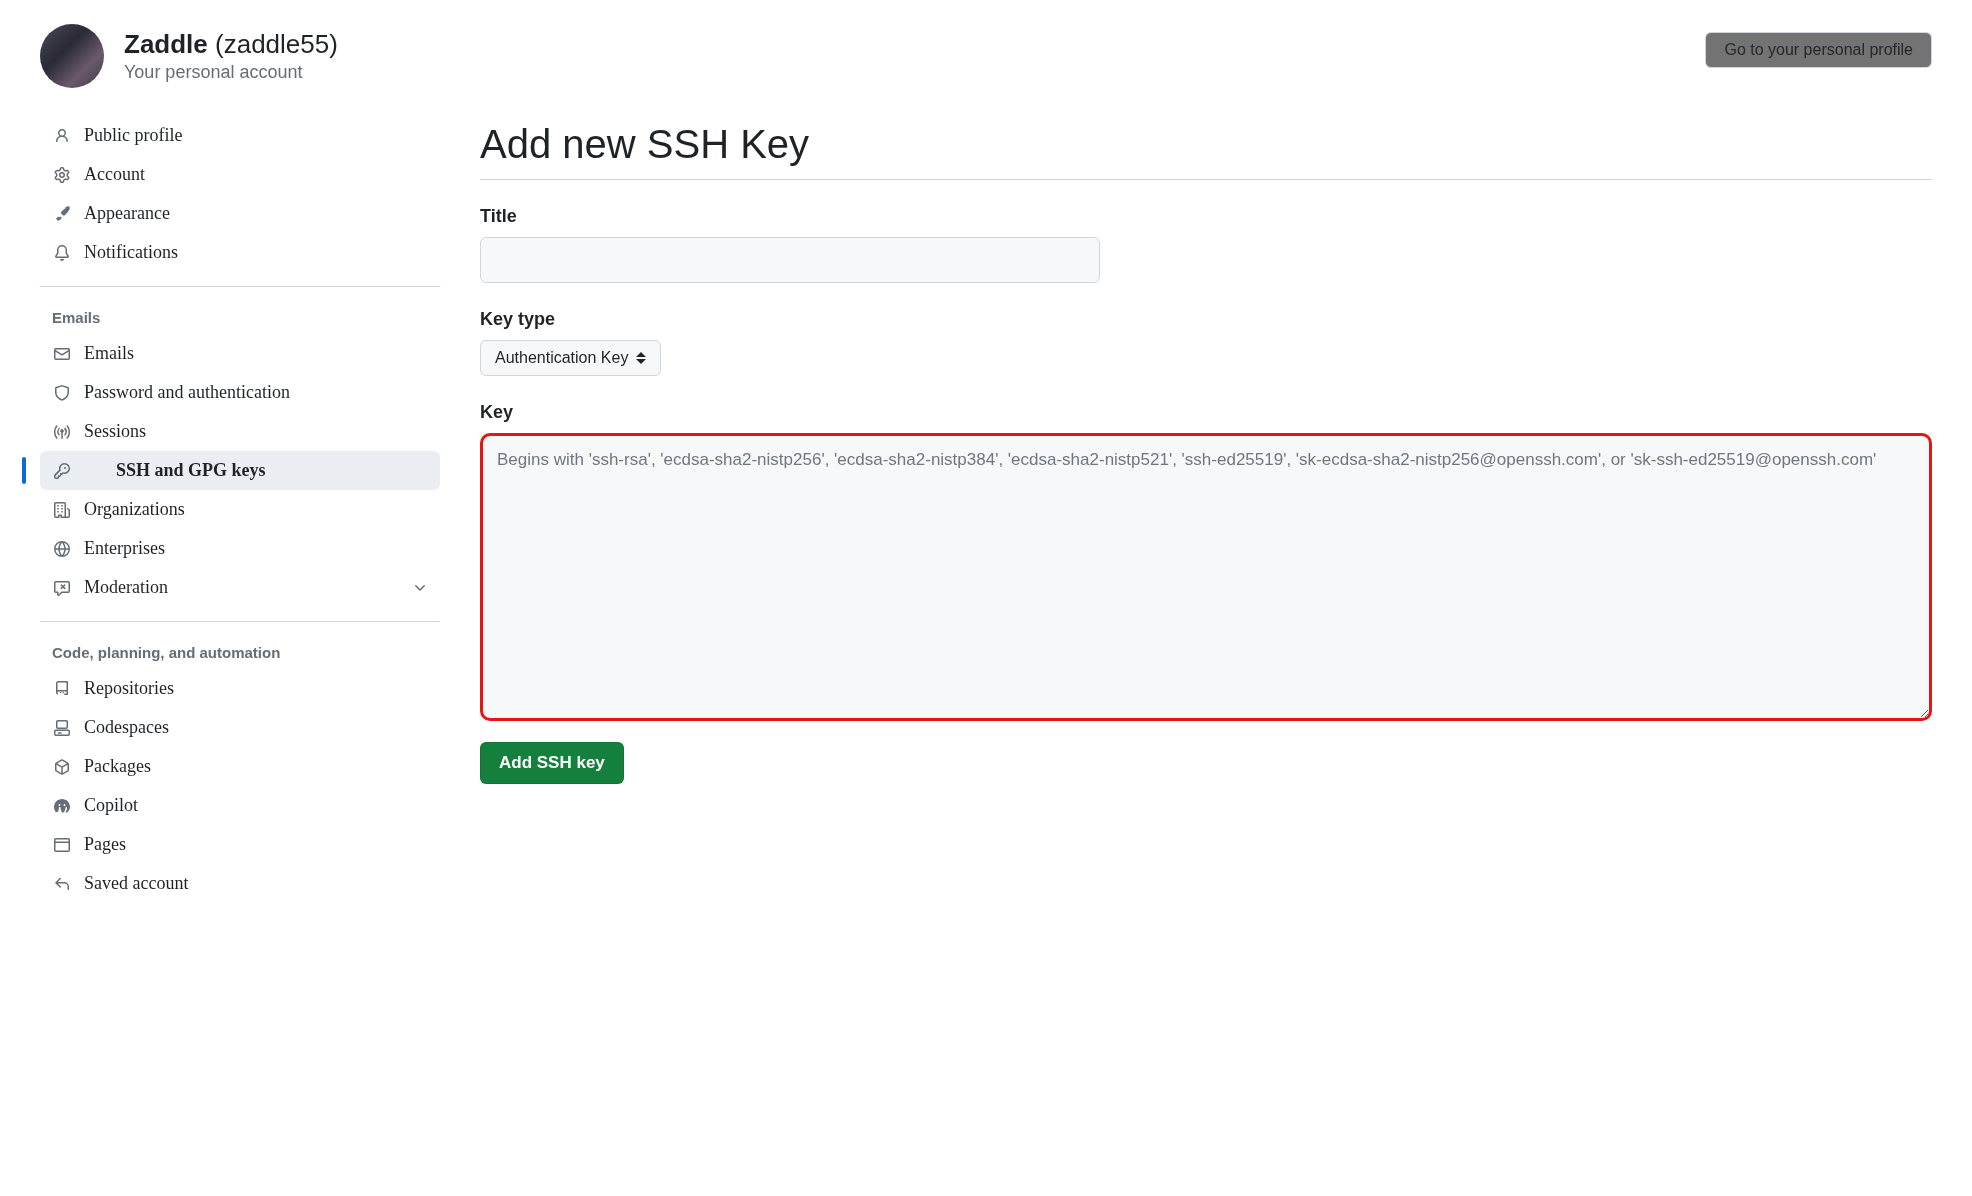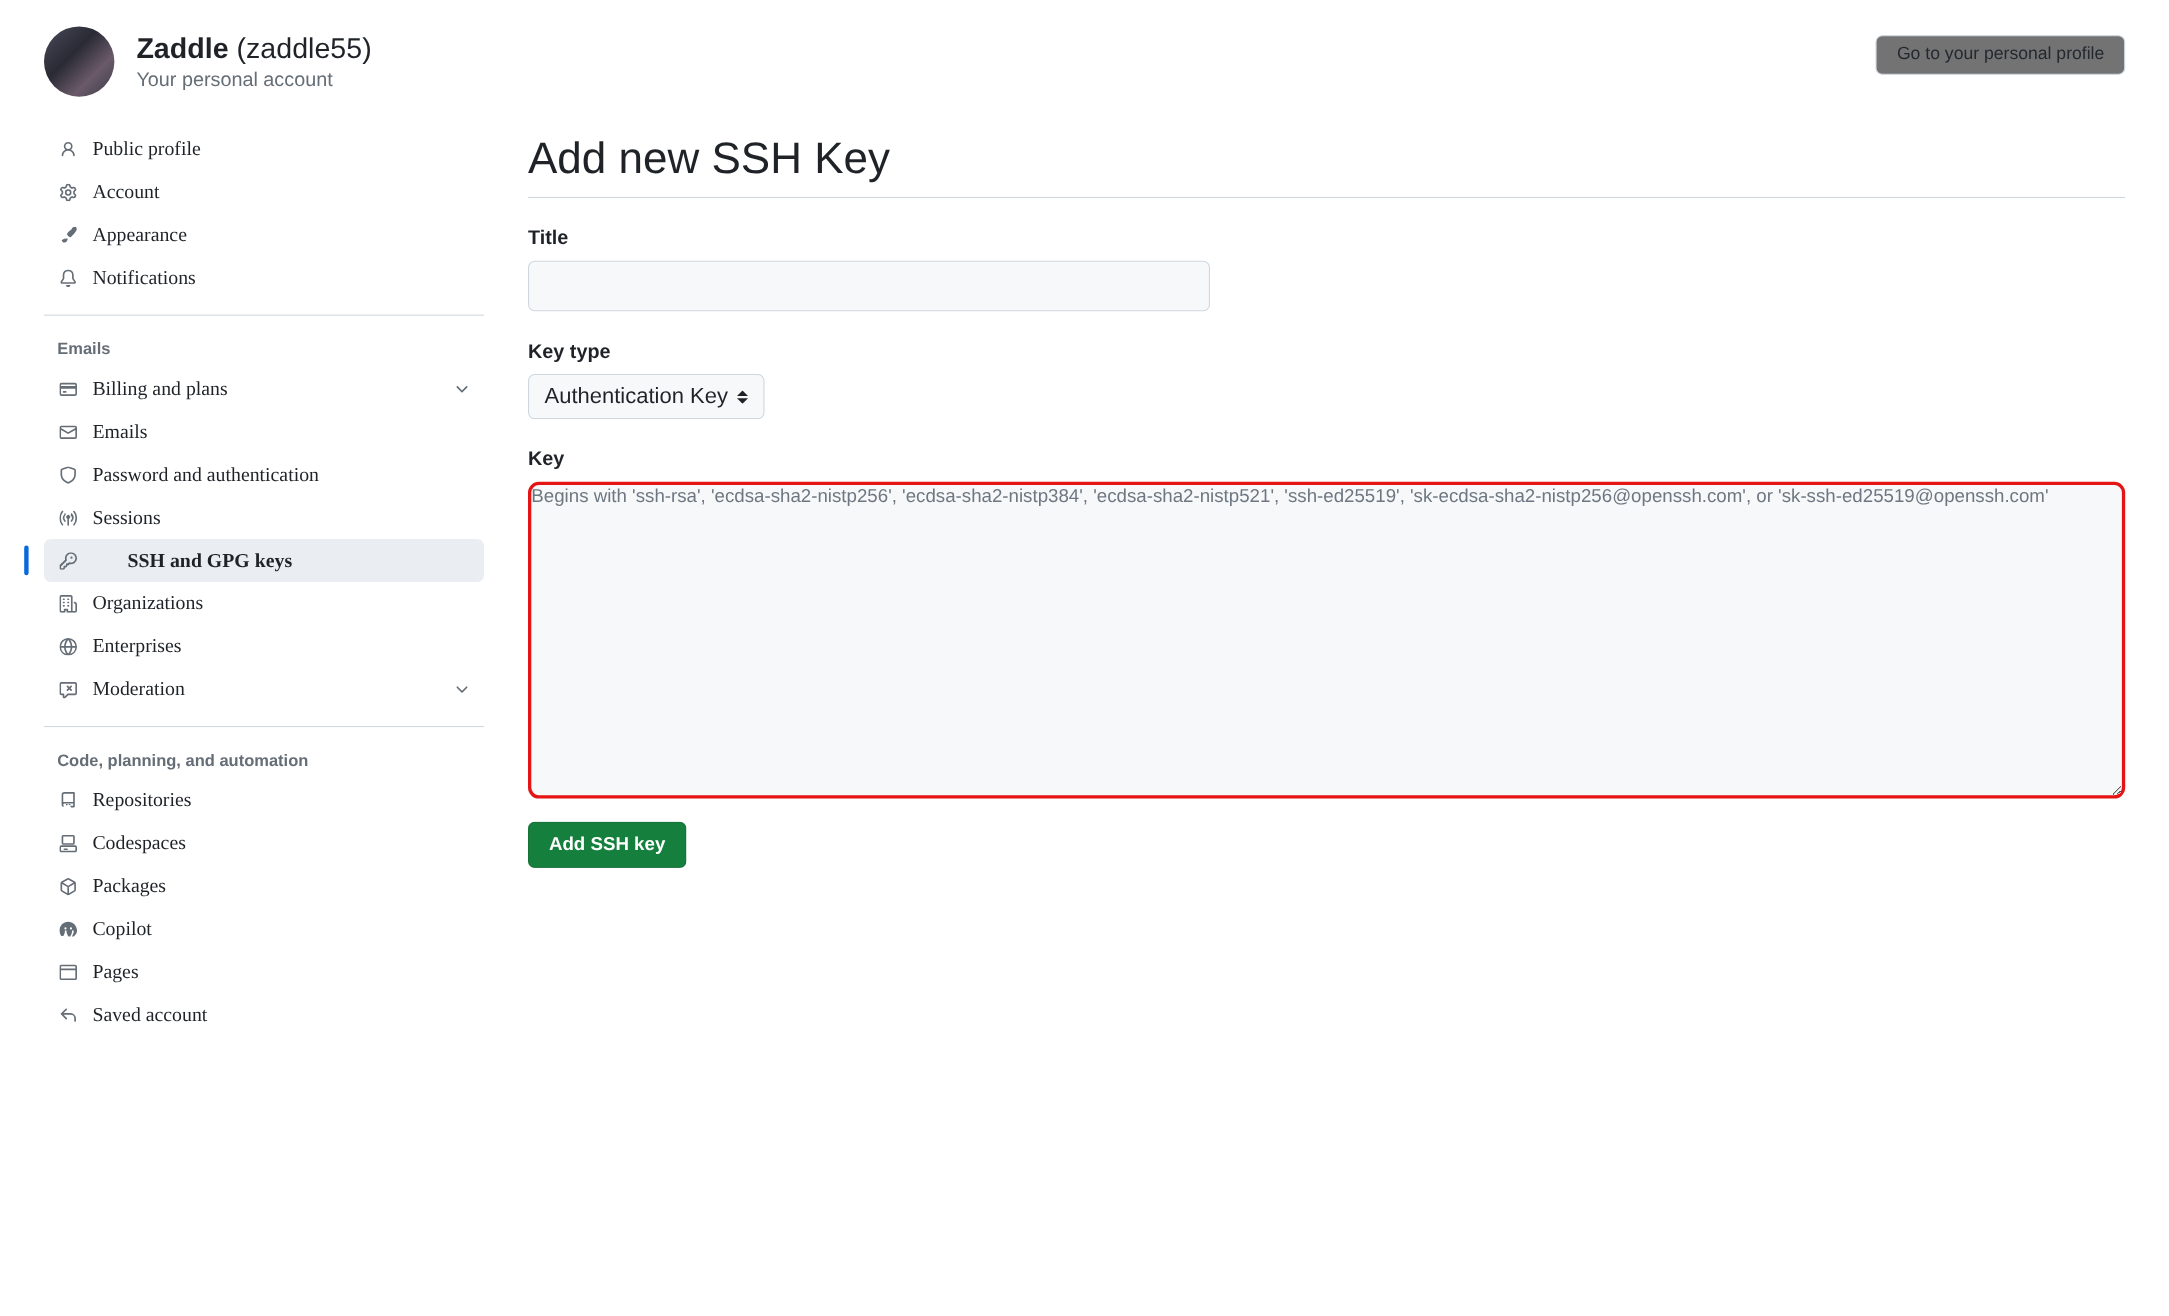--- a/index.html
+++ b/index.html
@@ -110,30 +110,31 @@
   }
   .form-group { margin-bottom: 26px; }
   .select-wrap {
     display: inline-flex;
     align-items: center;
     gap: 8px;
     border: 1px solid #d0d7de;
     border-radius: 6px;
     background: #f6f8fa;
     padding: 8px 14px;
-    font-size: 20px;
+    font-size: 16px;
     cursor: pointer;
   }
   .select-caret {
     display: inline-flex; flex-direction: column; line-height: 0;
   }
   .select-caret svg { width: 10px; height: 6px; }
   .textarea-input {
     width: 100%;
     height: 288px;
+    padding: 14px;
     border: 3px solid #e61515;
     border-radius: 10px;
     background: #f6f8fa;
     font-size: 17px;
     font-family: inherit;
     color: #1f2328;
     resize: both;
   }
   .textarea-input::placeholder { color: #6e7781; }
   .btn-primary {
@@ -203,33 +204,20 @@
         <span class="label">Notifications</span>
       </li>
     </ul>
 
     <div class="nav-divider"></div>
     <div class="nav-group-title">Emails</div>
     <ul class="nav-list">
       <li class="nav-item">
         <span class="icon">
             <svg viewBox="0 0 16 16" width="16" height="16">
-              <path d="M0 4a2 2 0 0 1 2-2h12a2 2 0 0 1 2 2v8a2 2 0 0 1-2 2H2a2 2 0 0 1-2-2Zm1.5 1h13V4a.5.5 0 0 0-.5-.5H2a.5.5 0 0 0-.5.5Zm13 2.5h-13V12a.5.5 0 0 0 .5.5h12a.5.5 0 0 0 .5-.5ZM3 10.25a.75.75 0 0 1 .75-.75h2a.75.75 0 0 1 0 1.5h-2A.75.75 0 0 1 3 10.25Z"></path>
-            </svg>
-          </span>
-        <span class="label">Billing and plans</span>
-        <span class="caret">
-            <svg viewBox="0 0 16 16" width="16" height="16">
-              <path d="M12.78 5.22a.749.749 0 0 1 0 1.06l-4.25 4.25a.749.749 0 0 1-1.06 0L3.22 6.28a.749.749 0 1 1 1.06-1.06L8 8.939l3.72-3.719a.749.749 0 0 1 1.06 0Z"></path>
-            </svg>
-          </span>
-      </li>
-      <li class="nav-item">
-        <span class="icon">
-            <svg viewBox="0 0 16 16" width="16" height="16">
               <path d="M1.75 2h12.5c.966 0 1.75.784 1.75 1.75v8.5A1.75 1.75 0 0 1 14.25 14H1.75A1.75 1.75 0 0 1 0 12.25v-8.5C0 2.784.784 2 1.75 2ZM1.5 12.251c0 .138.112.25.25.25h12.5a.25.25 0 0 0 .25-.25V5.809L8.38 9.397a.75.75 0 0 1-.76 0L1.5 5.809v6.442Zm13-8.181v-.32a.25.25 0 0 0-.25-.25H1.75a.25.25 0 0 0-.25.25v.32L8 7.88Z"></path>
             </svg>
           </span>
         <span class="label">Emails</span>
       </li>
       <li class="nav-item">
         <span class="icon">
             <svg viewBox="0 0 16 16" width="16" height="16">
               <path d="M7.467.133a1.748 1.748 0 0 1 1.066 0l5.25 1.68A1.75 1.75 0 0 1 15 3.48V7c0 1.566-.32 3.182-1.303 4.682-.983 1.498-2.585 2.813-5.032 3.855a1.697 1.697 0 0 1-1.33 0c-2.447-1.042-4.049-2.357-5.032-3.855C1.32 10.182 1 8.566 1 7V3.48a1.75 1.75 0 0 1 1.217-1.667Zm.61 1.429a.25.25 0 0 0-.153 0l-5.25 1.68a.25.25 0 0 0-.174.238V7c0 1.358.275 2.666 1.057 3.86.784 1.194 2.121 2.34 4.366 3.297a.196.196 0 0 0 .154 0c2.245-.956 3.582-2.104 4.366-3.298C13.225 9.666 13.5 8.36 13.5 7V3.48a.251.251 0 0 0-.174-.237l-5.25-1.68Z"></path>
             </svg>

